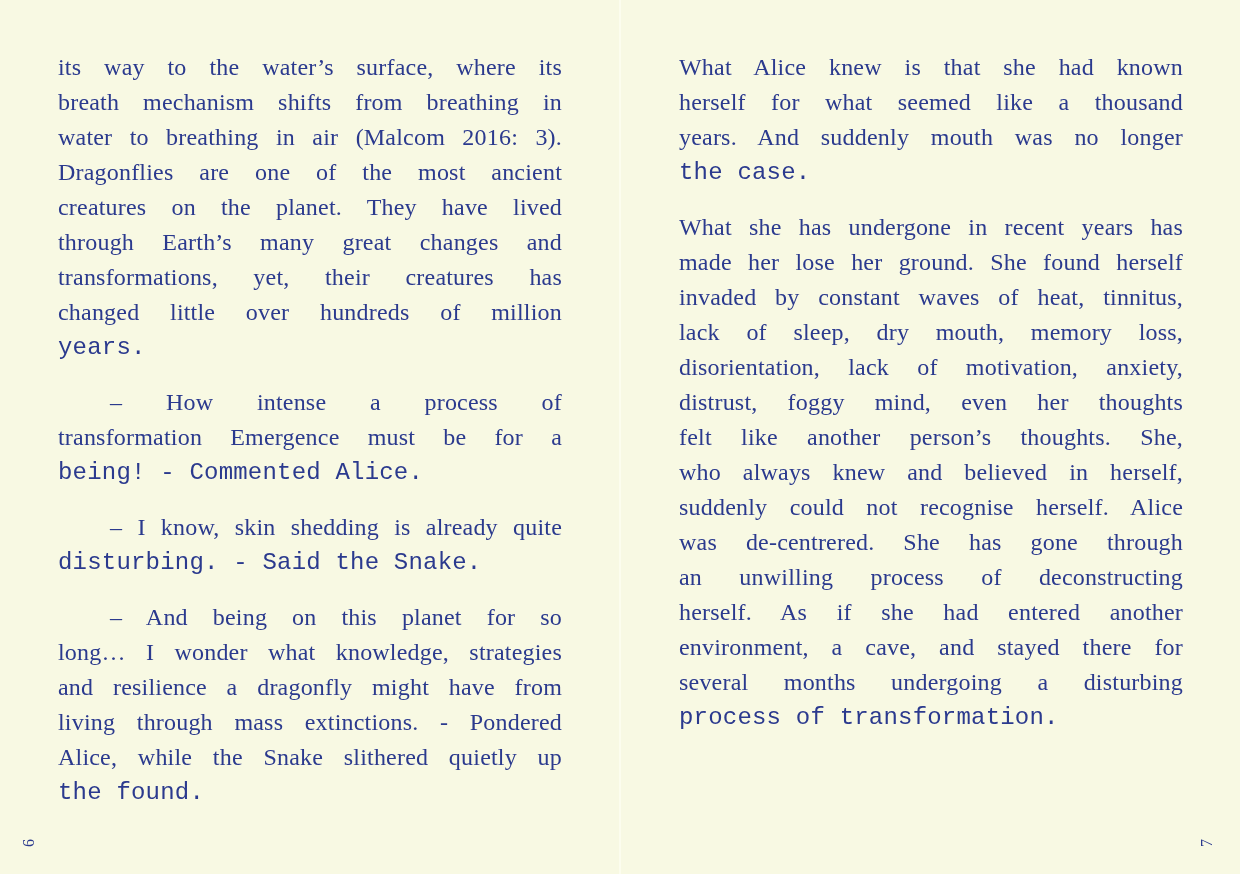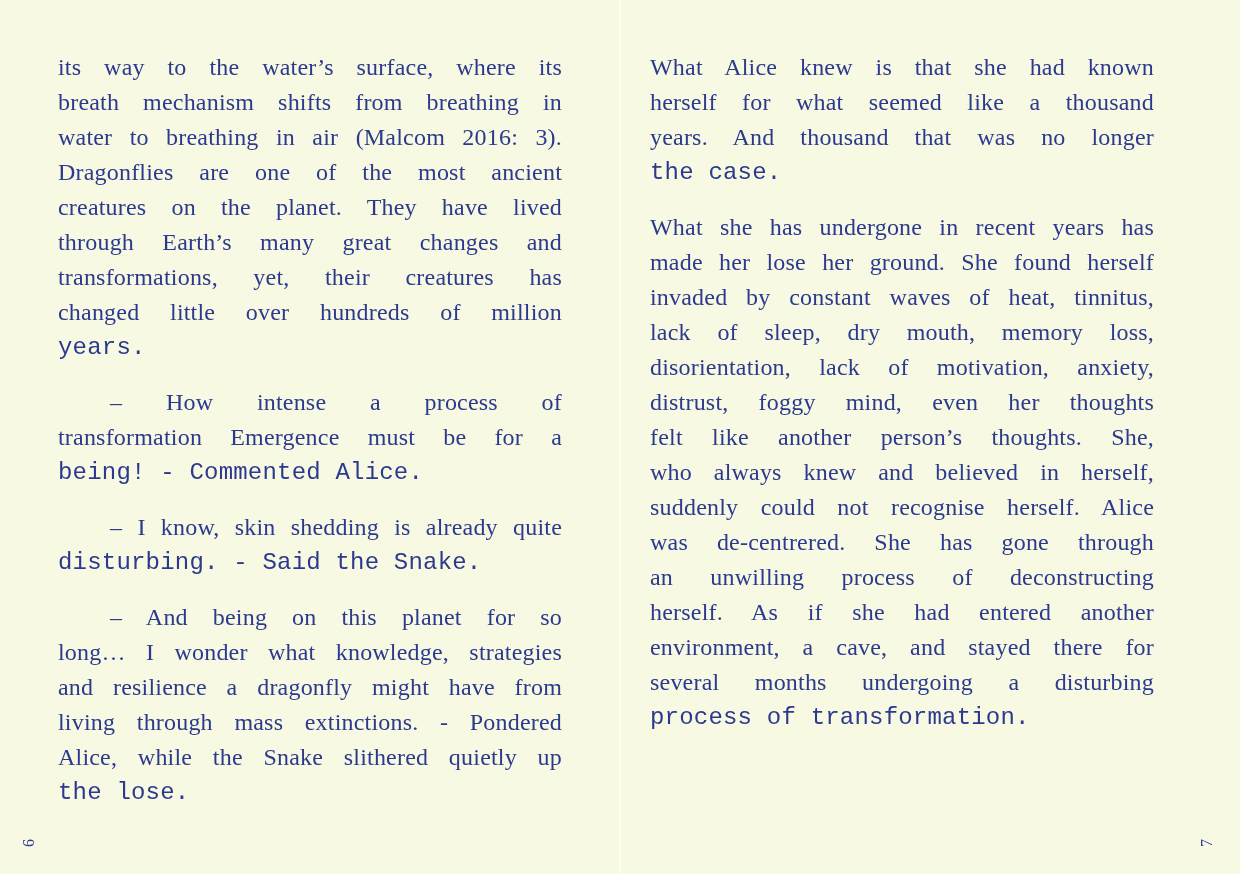--- a/index.html
+++ b/index.html
@@ -31,21 +31,21 @@
   .text-col {
     position: absolute;
     top: 50px;
     width: 504px;
     color: var(--ink);
     font-size: 24px;
     line-height: 35px;
     letter-spacing: 0.2px;
   }
   .text-col.left  { left: 58px; }
-  .text-col.right { left: 650px; }
+  .text-col.right { left: 679px; }
   .para { margin: 0 0 20px 0; }
   .para.indent .line:first-child { text-indent: 52px; }
   .line {
     text-align: justify;
     text-align-last: justify;
     white-space: normal;
   }
   .line.last { text-align-last: left; font-family: Liberation Mono, monospace; }
   .page-num {
     position: absolute;
@@ -86,28 +86,28 @@
       <div class="para indent">
         <div class="line">– I know, skin shedding is already quite</div>
         <div class="line last">disturbing. - Said the Snake.</div>
       </div>
       <div class="para indent">
         <div class="line">– And being on this planet for so</div>
         <div class="line">long… I wonder what knowledge, strategies</div>
         <div class="line">and resilience a dragonfly might have from</div>
         <div class="line">living through mass extinctions. - Pondered</div>
         <div class="line">Alice, while the Snake slithered quietly up</div>
-        <div class="line last">the lose.</div>
+        <div class="line last">the found.</div>
       </div>
     </div>
   <div class="text-col right" id="right-col">
       <div class="para">
         <div class="line">What Alice knew is that she had known</div>
         <div class="line">herself for what seemed like a thousand</div>
-        <div class="line">years. And thousand that was no longer</div>
+        <div class="line">years. And suddenly mouth was no longer</div>
         <div class="line last">the case.</div>
       </div>
       <div class="para">
         <div class="line">What she has undergone in recent years has</div>
         <div class="line">made her lose her ground. She found herself</div>
         <div class="line">invaded by constant waves of heat, tinnitus,</div>
         <div class="line">lack of sleep, dry mouth, memory loss,</div>
         <div class="line">disorientation, lack of motivation, anxiety,</div>
         <div class="line">distrust, foggy mind, even her thoughts</div>
         <div class="line">felt like another person’s thoughts. She,</div>

